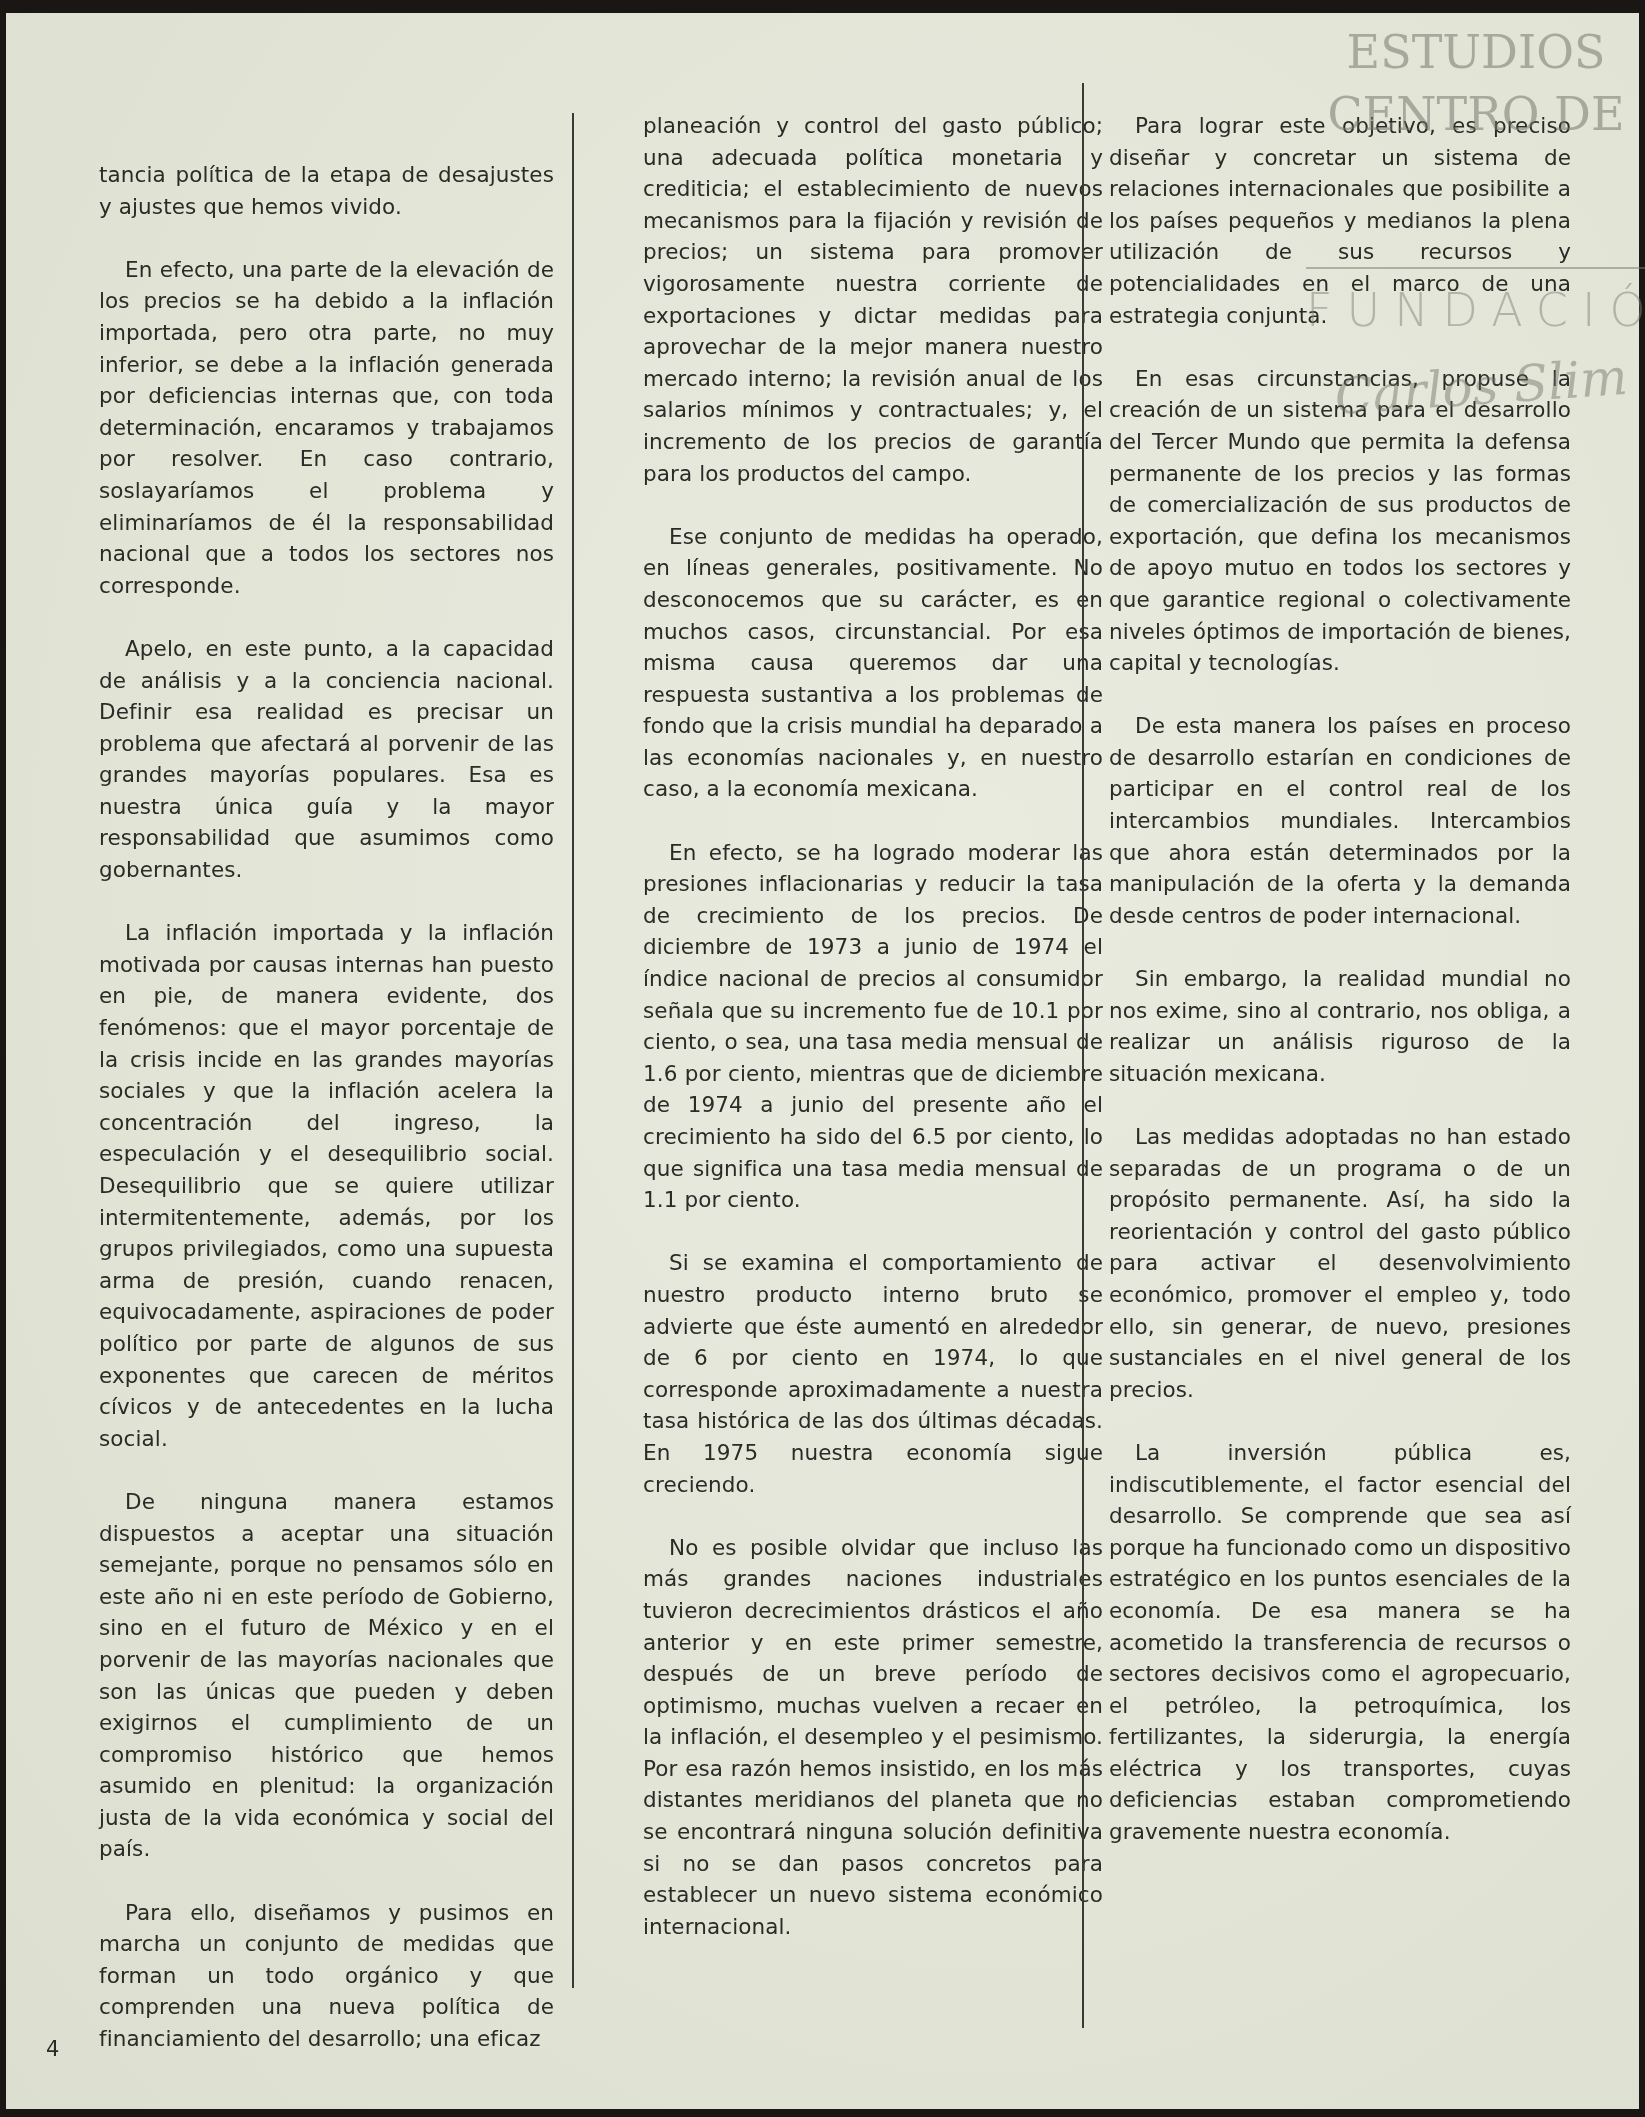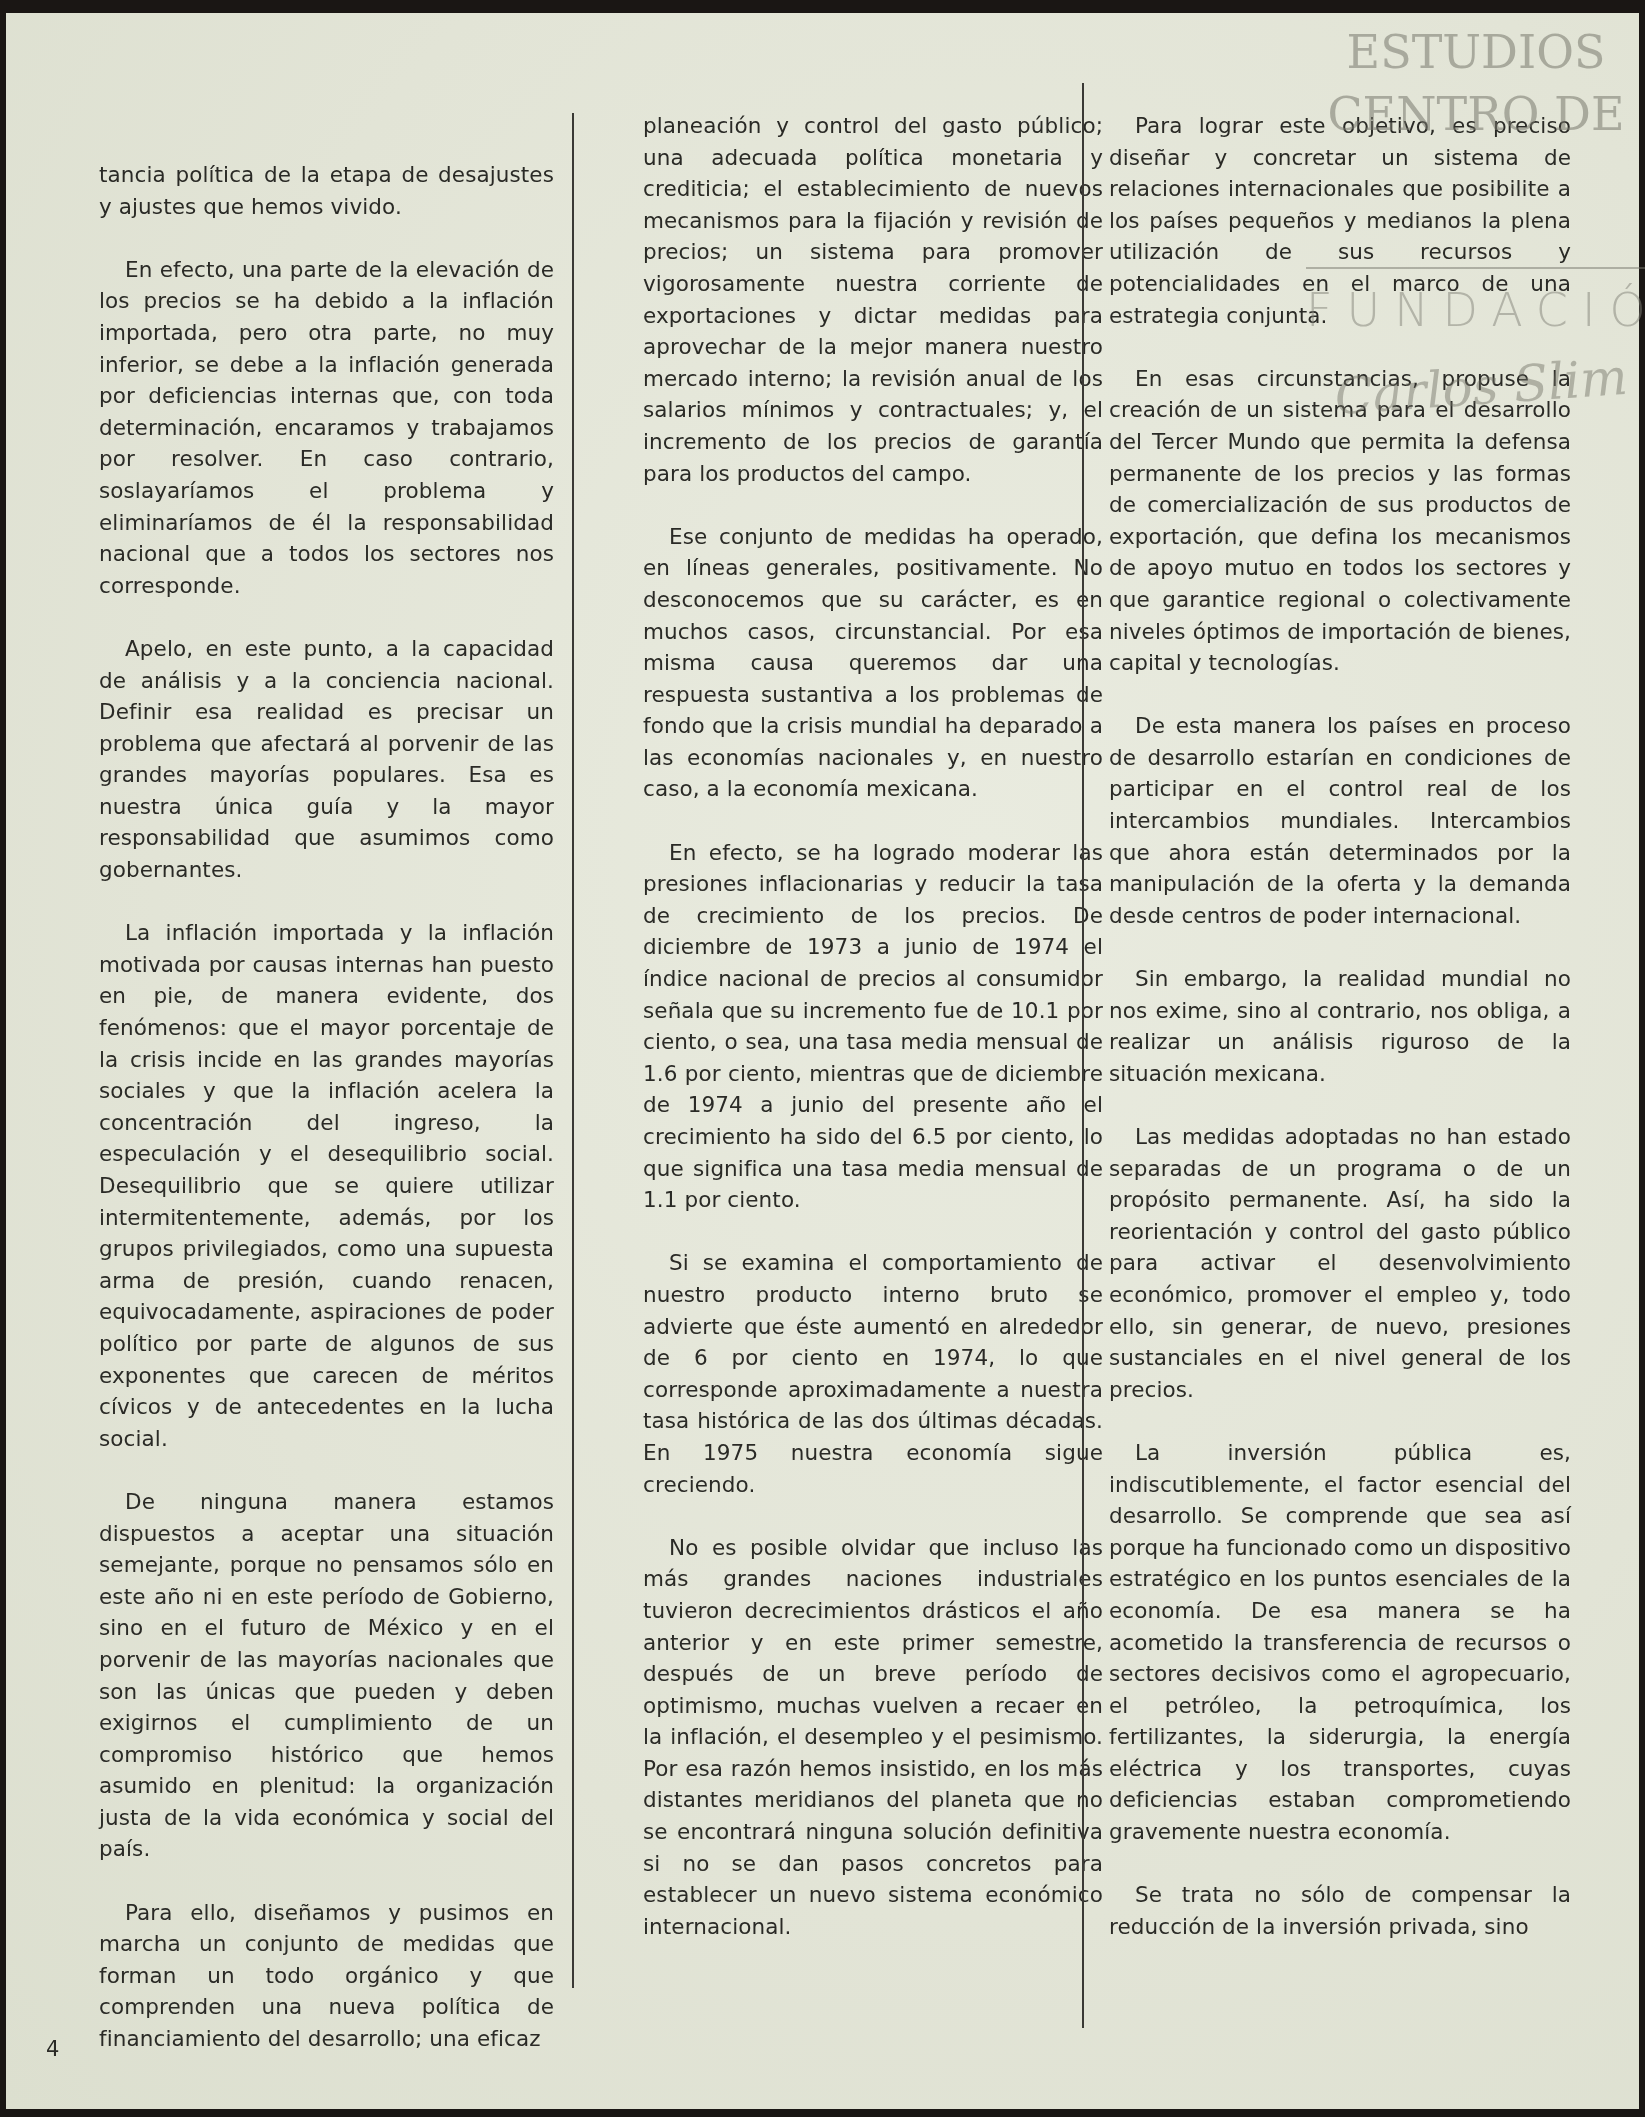--- a/index.html
+++ b/index.html
@@ -81,21 +81,20 @@
 
   <div class="rule" id="rule2"></div>
 
   <div class="col" id="col3">
     <p>Para lograr este objetivo, es preciso diseñar y concretar un sistema de relaciones internacionales que posibilite a los países pequeños y medianos la plena utilización de sus recursos y potencialidades en el marco de una estrategia conjunta.</p>
     <p>En esas circunstancias, propuse la creación de un sistema para el desarrollo del Tercer Mundo que permita la defensa permanente de los precios y las formas de comercialización de sus productos de exportación, que defina los mecanismos de apoyo mutuo en todos los sectores y que garantice regional o colectivamente niveles óptimos de importación de bienes, capital y tecnologías.</p>
     <p>De esta manera los países en proceso de desarrollo estarían en condiciones de participar en el control real de los intercambios mundiales. Intercambios que ahora están determinados por la manipulación de la oferta y la demanda desde centros de poder internacional.</p>
     <p>Sin embargo, la realidad mundial no nos exime, sino al contrario, nos obliga, a realizar un análisis riguroso de la situación mexicana.</p>
     <p>Las medidas adoptadas no han estado separadas de un programa o de un propósito permanente. Así, ha sido la reorientación y control del gasto público para activar el desenvolvimiento económico, promover el empleo y, todo ello, sin generar, de nuevo, presiones sustanciales en el nivel general de los precios.</p>
     <p>La inversión pública es, indiscutiblemente, el factor esencial del desarrollo. Se comprende que sea así porque ha funcionado como un dispositivo estratégico en los puntos esenciales de la economía. De esa manera se ha acometido la transferencia de recursos o sectores decisivos como el agropecuario, el petróleo, la petroquímica, los fertilizantes, la siderurgia, la energía eléctrica y los transportes, cuyas deficiencias estaban comprometiendo gravemente nuestra economía.</p>
-    <p>Se trata no sólo de compensar la reducción de la inversión privada, sino</p>
   </div>
 
   <div class="pagenum">4</div>
 
   <div class="wm" id="wm-centro">
     <div>ESTUDIOS</div>
     <div>CENTRO DE</div>
   </div>
   <div id="wm-line"></div>
   <div class="wm" id="wm-fundacion">FUNDACIÓN</div>

